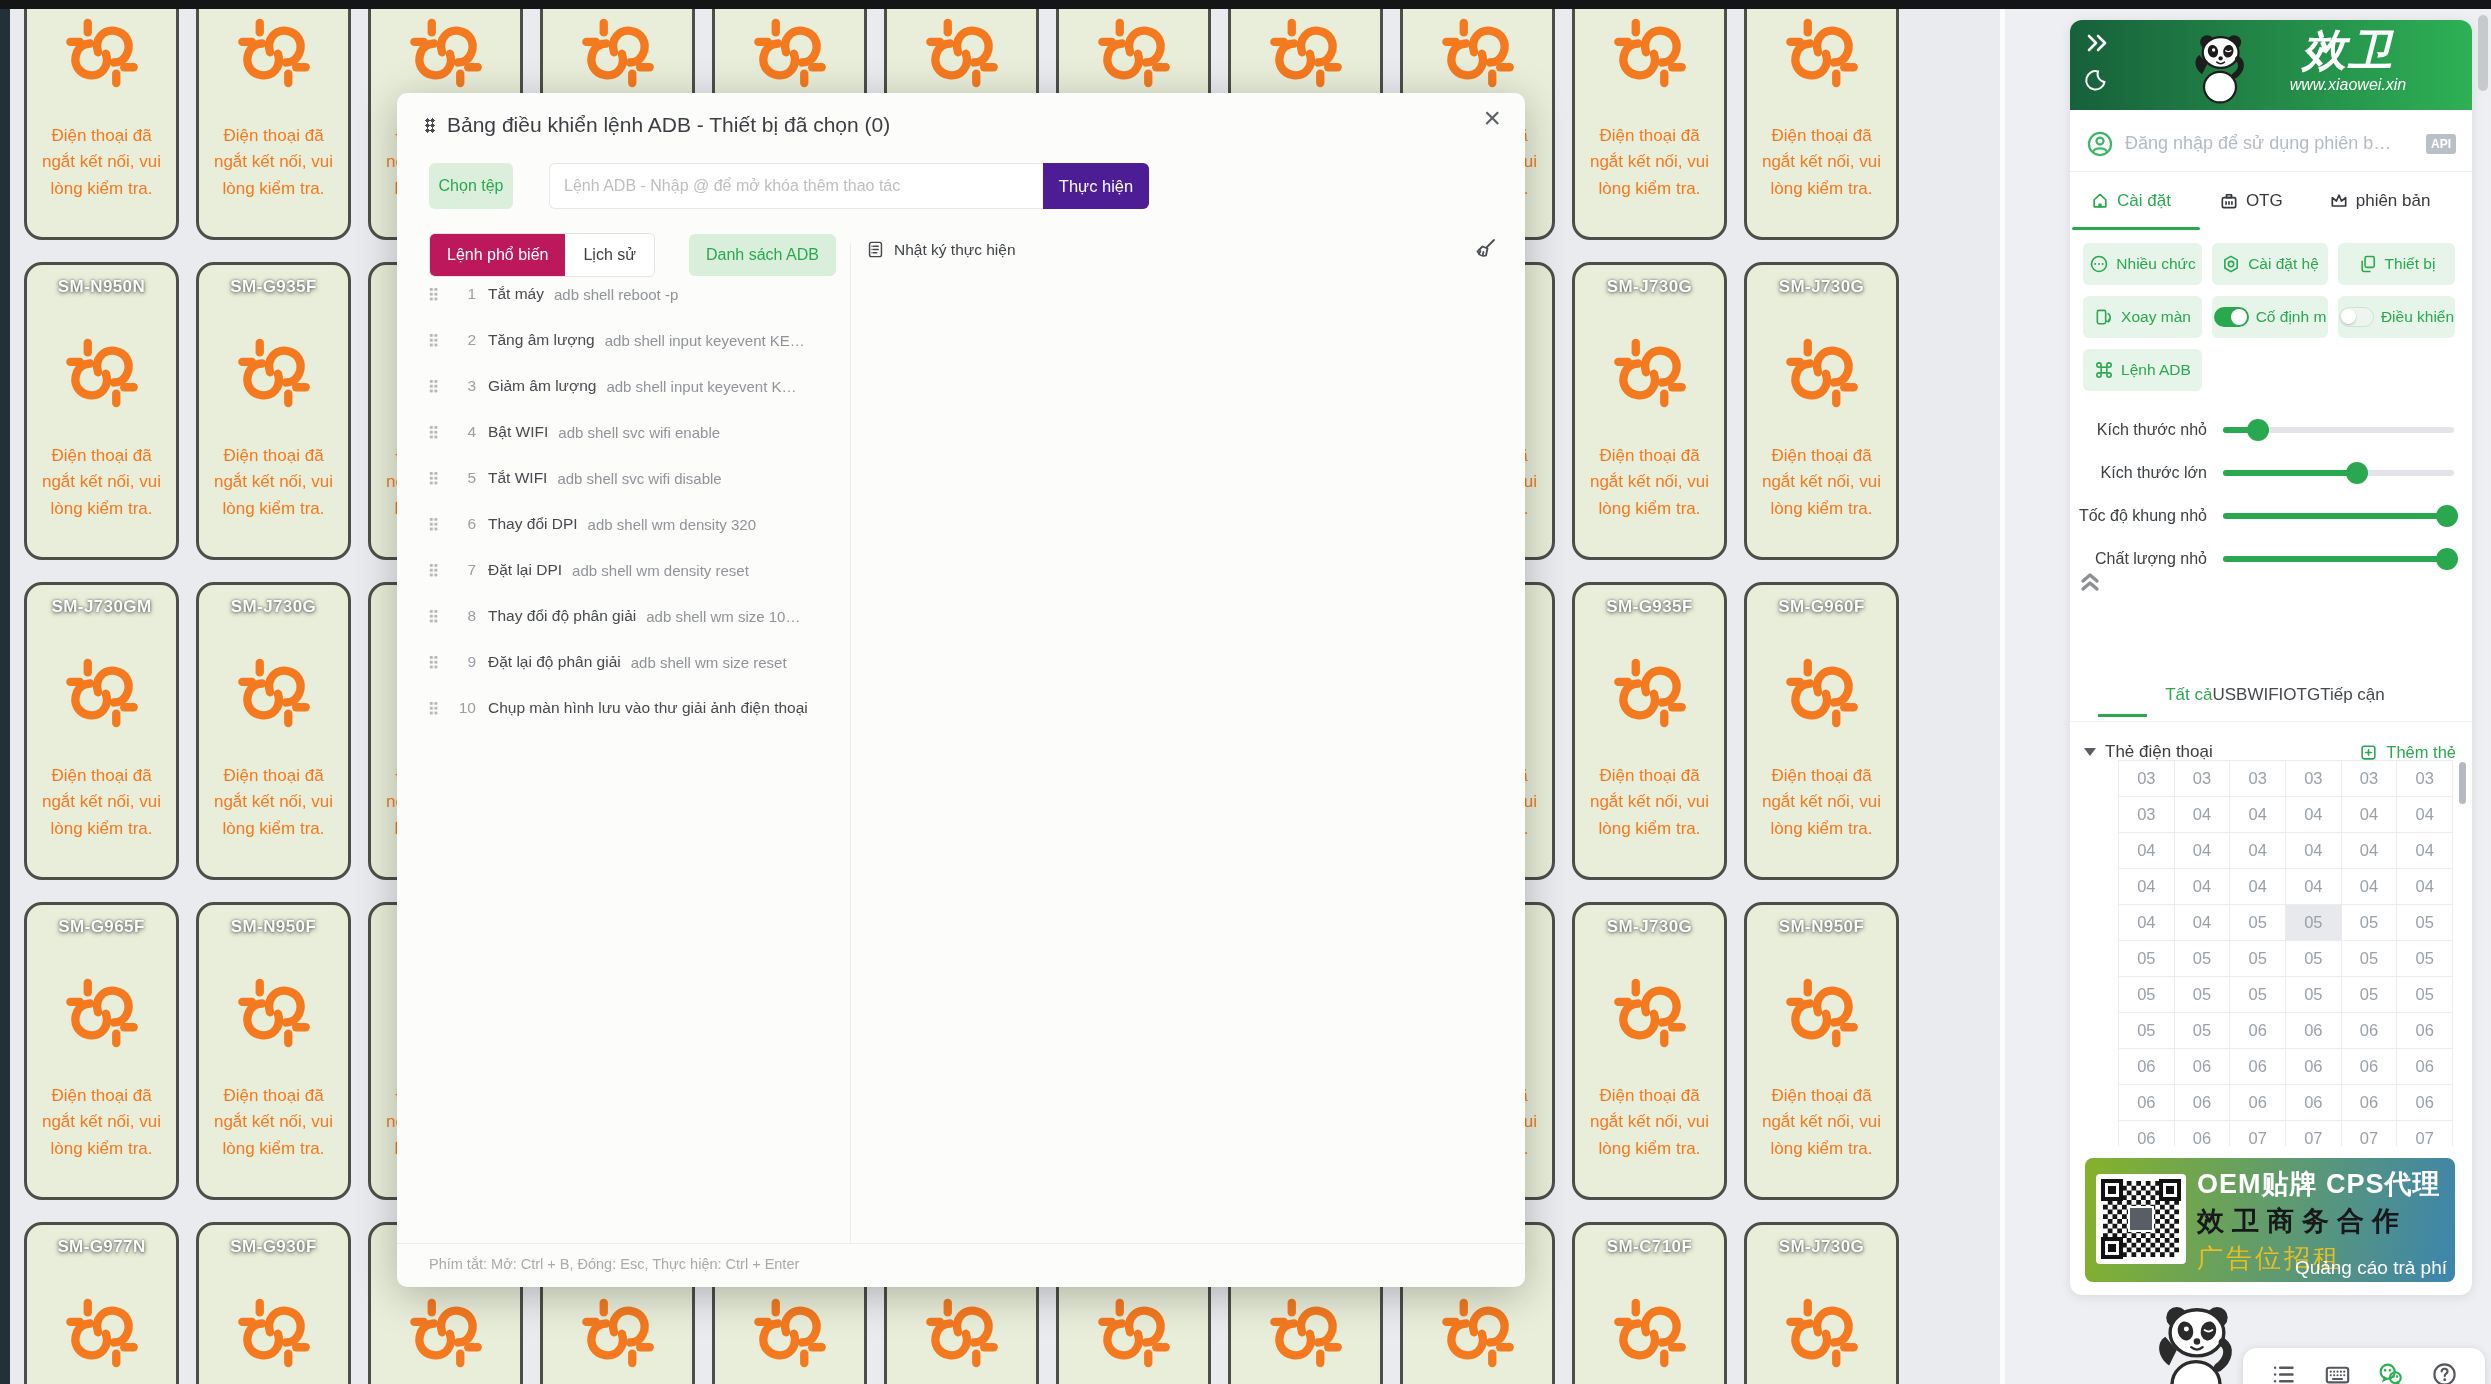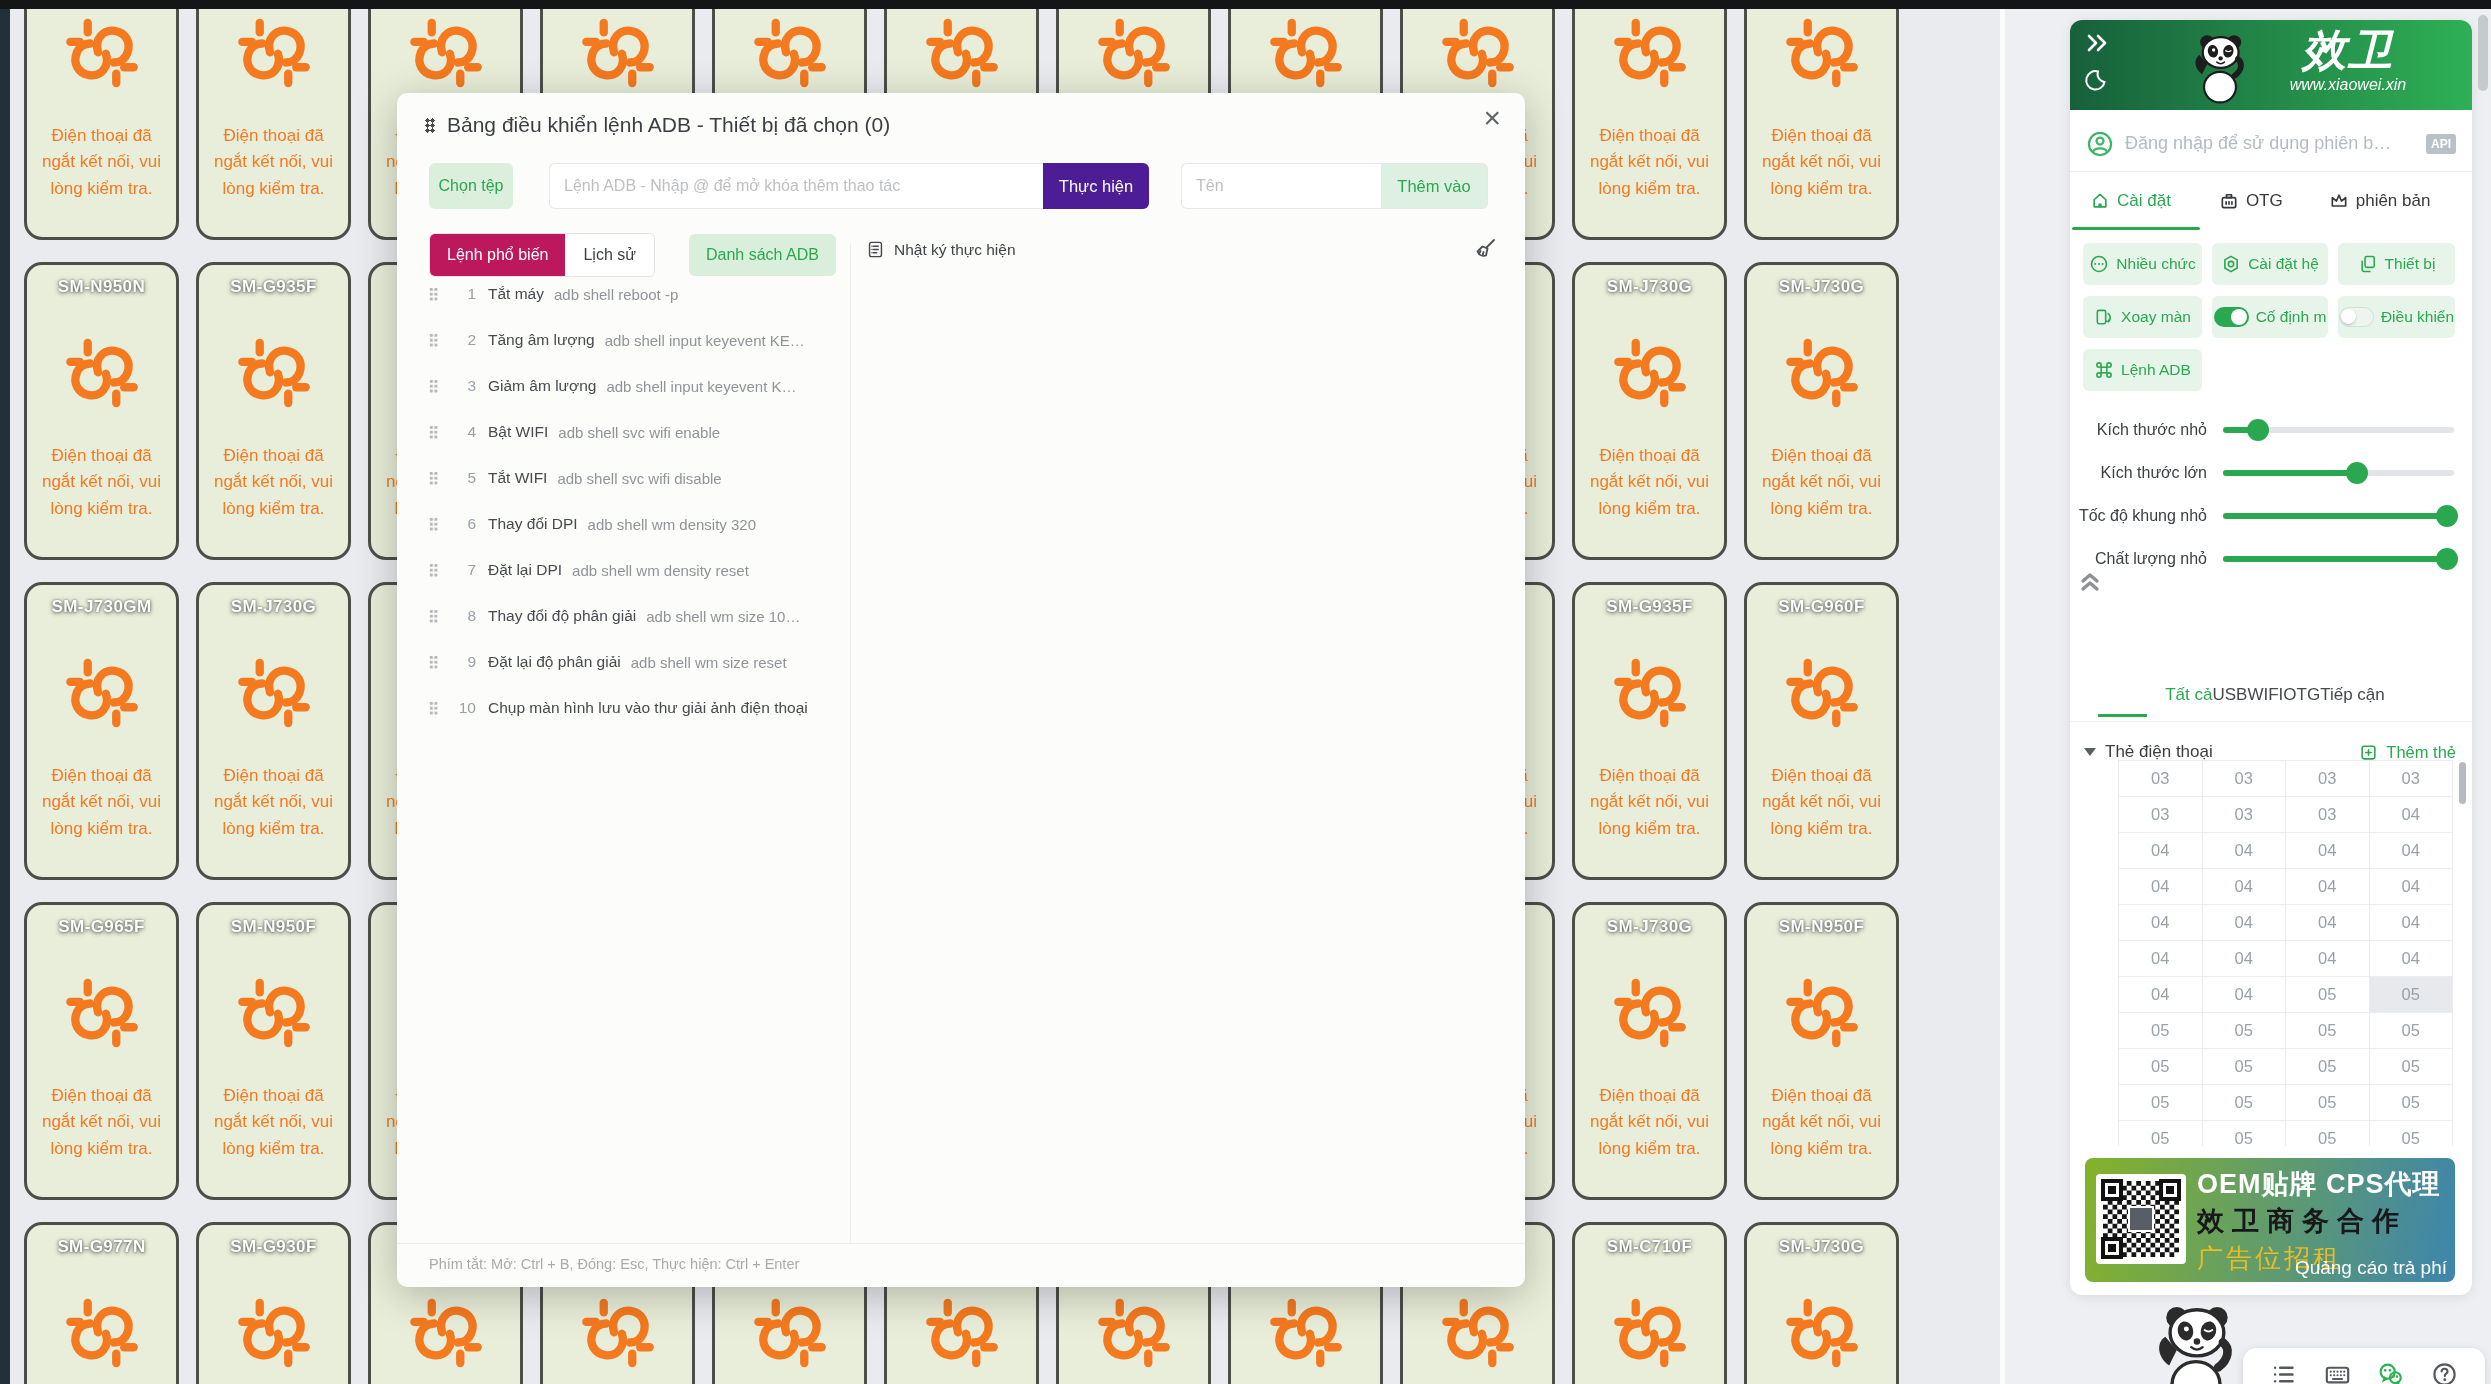--- a/index.html
+++ b/index.html
@@ -89,21 +89,21 @@
   .sb-filters { position:absolute; left:28px; right:20px; top:652px; height:46px; display:flex; align-items:center; justify-content:center; font-size:17px; color:#45484c; }
   .sb-filters .f { cursor:pointer; }
   .sb-filters .f.active { color:#2aa84f; }
   .filter-underline { position:absolute; left:28px; top:694px; width:49px; height:3px; background:#2aa84f; }
   .sb-hdiv { position:absolute; left:0; right:0; top:701px; height:1px; background:#f0f0f0; }
   .sb-cardsec { position:absolute; left:14px; right:16px; top:712px; height:40px; display:flex; align-items:center; justify-content:space-between; }
   .sec-left { display:flex; align-items:center; gap:9px; font-size:17px; color:#3b3d40; cursor:pointer; }
   .tri-down { width:0; height:0; border-left:6px solid transparent; border-right:6px solid transparent; border-top:8px solid #5a5d61; }
   .sec-right { display:flex; align-items:center; gap:8px; color:#2aa84f; font-size:16.5px; cursor:pointer; }
   .sb-numgrid { position:absolute; left:48px; top:740px; width:335px; height:386px; overflow:hidden; display:grid;
-    grid-template-columns:repeat(4,1fr); grid-auto-rows:36px; border-top:1px solid #ececec; border-left:1px solid #ececec; }
+    grid-template-columns:repeat(6,1fr); grid-auto-rows:36px; border-top:1px solid #ececec; border-left:1px solid #ececec; }
   .ncell { border-right:1px solid #ececec; border-bottom:1px solid #ececec; text-align:center; line-height:35px; font-size:16.5px; color:#9aa1a9; cursor:pointer; }
   .ncell.sel { background:#e7e9ec; }
   .sb-gridscroll { position:absolute; right:6px; top:742px; width:7px; height:42px; background:#b6bac0; border-radius:4px; cursor:pointer; }
   .sb-ad { position:absolute; left:15px; top:1138px; width:370px; height:124px; border-radius:8px; overflow:hidden;
     background:linear-gradient(100deg,#85b22a,#3d85ad); cursor:pointer; }
   .qr { position:absolute; left:11px; top:16px; width:90px; height:90px; background:#fff; border-radius:4px; }
   .qr-mod { position:absolute; inset:7px; background:conic-gradient(#141414 25%,transparent 0 50%,#141414 0 75%,transparent 0) 0 0/9.5px 9.5px; }
   .qr-f { position:absolute; width:22px; height:22px; border:4px solid #111; background:#fff; }
   .qr-f::after { content:""; position:absolute; inset:3px; background:#111; }
   .qr-f.tl { left:5px; top:5px; } .qr-f.tr { right:5px; top:5px; } .qr-f.bl { left:5px; bottom:5px; }
@@ -850,24 +850,20 @@
     <div class="drag-dots"></div>
     <span>Bảng điều khiển lệnh ADB - Thiết bị đã chọn (0)</span>
   </div>
   <div class="m-close">×</div>
 
   <div class="m-toolbar">
     <button class="btn-choose">Chọn tệp</button>
     <div class="adb-group">
       <input class="adb-input" placeholder="Lệnh ADB - Nhập @ để mở khóa thêm thao tác" style="">
       <button class="btn-exec">Thực hiện</button>
-    </div>
-    <div class="name-group">
-      <input class="name-input" placeholder="Tên" style="">
-      <button class="btn-add">Thêm vào</button>
     </div>
   </div>
 
   <div class="m-tabs">
     <div class="seg">
       <div class="t1">Lệnh phổ biến</div>
       <div class="t2">Lịch sử</div>
     </div>
     <button class="btn-adblist">Danh sách ADB</button>
   </div>

